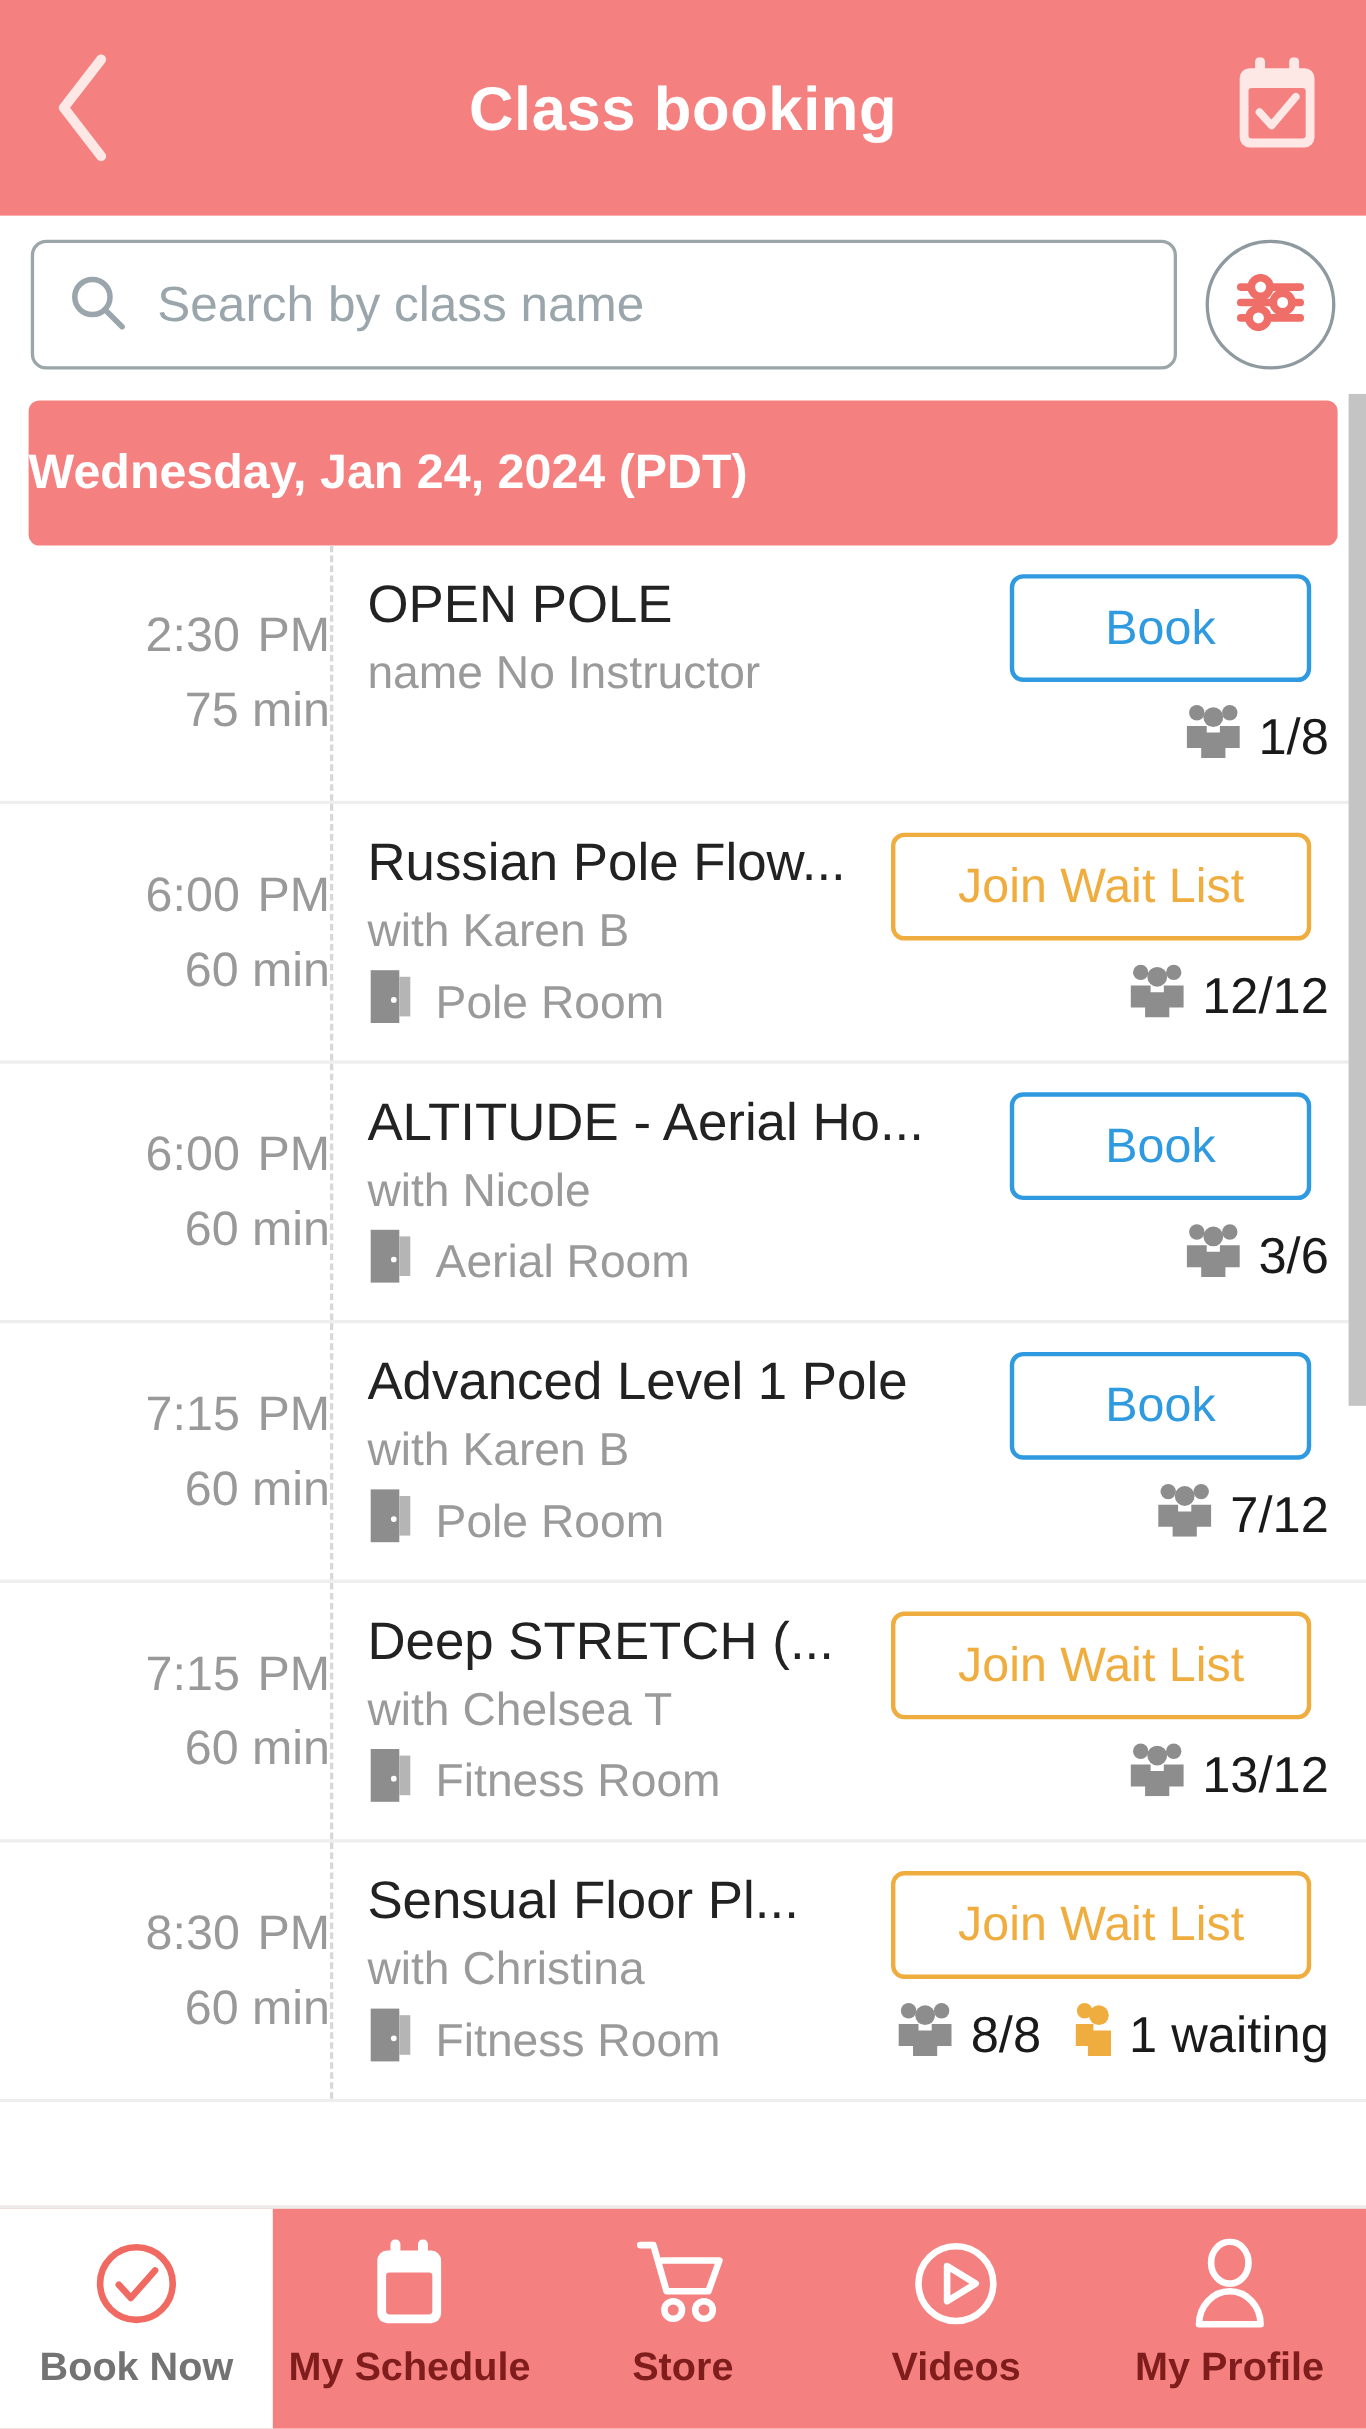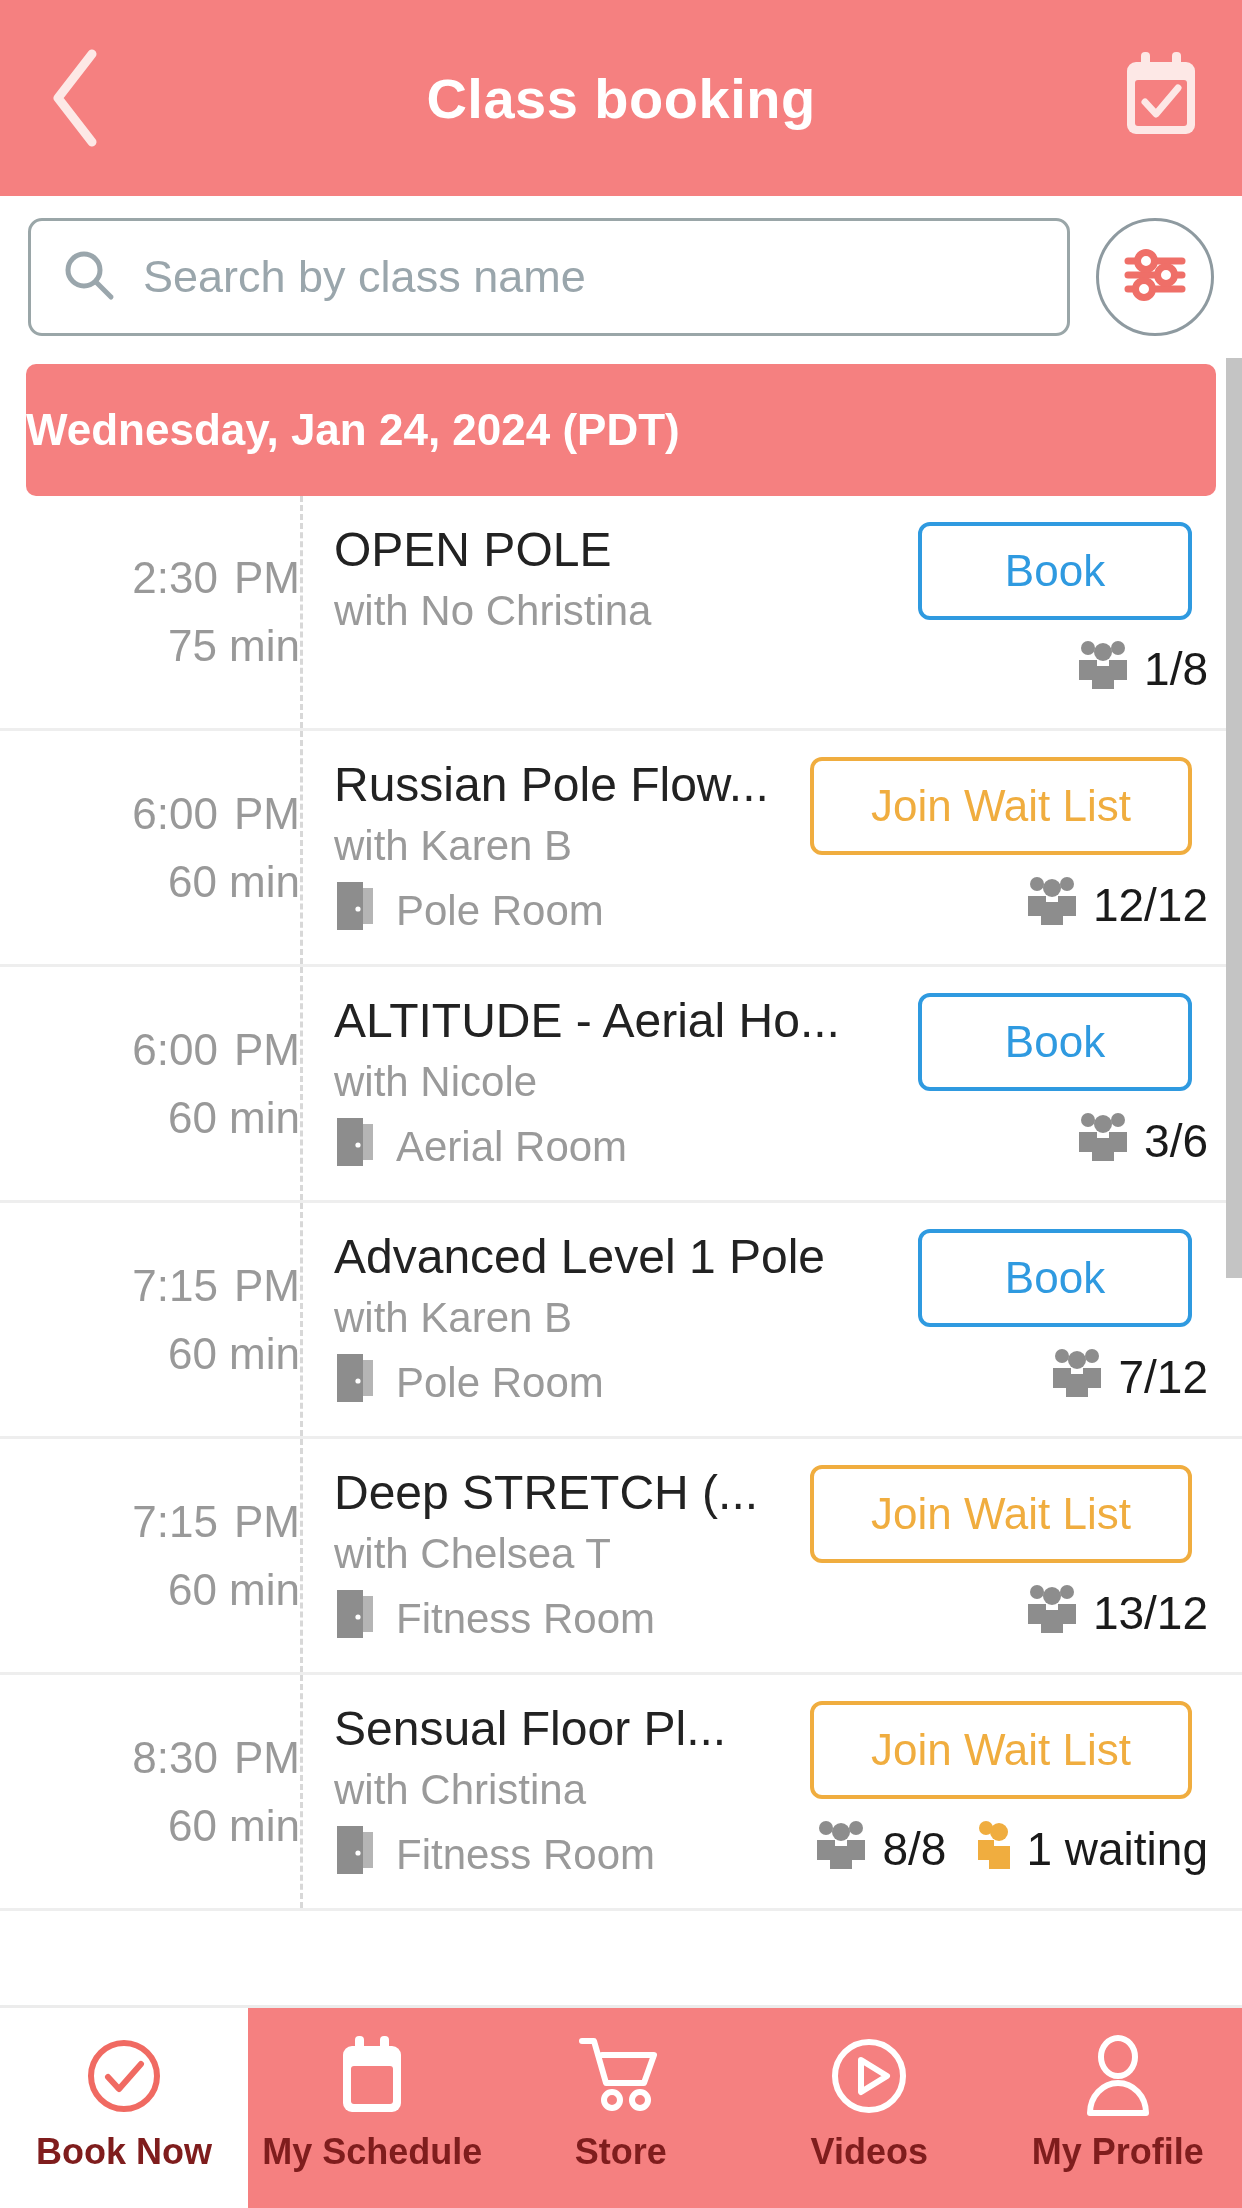--- a/index.html
+++ b/index.html
@@ -238,21 +238,21 @@
     align-items: center; justify-content: flex-start;
     padding-top: 26px;
     gap: 16px;
     color: #7f1d1d;
     font-size: 36px;
     font-weight: bold;
     cursor: pointer;
   }
   .nav-item.active {
     background: #ffffff;
-    color: #7f1d1d;
+    color: #737373;
     flex: 0 0 248px;
   }
   .nav-icon {
     height: 84px;
     display: flex; align-items: center; justify-content: center;
   }
   .nav-label { line-height: 1; }
 </style>
 </head>
 <body>
@@ -317,21 +317,21 @@
             <div class="tm">
               <span>2:30</span>
               <span>PM</span>
             </div>
             <span>75 min</span>
           </div>
           <div class="vdivider"></div>
           <div class="col-body">
             <div class="info">
               <div class="class-name">OPEN POLE</div>
-              <div class="instructor">with No Christina</div>
+              <div class="instructor">name No Instructor</div>
             </div>
             <div class="right-col">
               <button class="action-btn book">Book</button>
             </div>
             <div class="capacity-wrap">
               <div class="cap">
                 <span class="people"><svg width="54" height="52" viewBox="0 0 54 52" fill="none">
                     <circle cx="12" cy="11" r="7" fill="#8d8d8d"></circle>
                     <path d="M3 23 h18 v20 h-18 z" fill="#8d8d8d"></path>
                     <circle cx="42" cy="11" r="7" fill="#8d8d8d"></circle>

